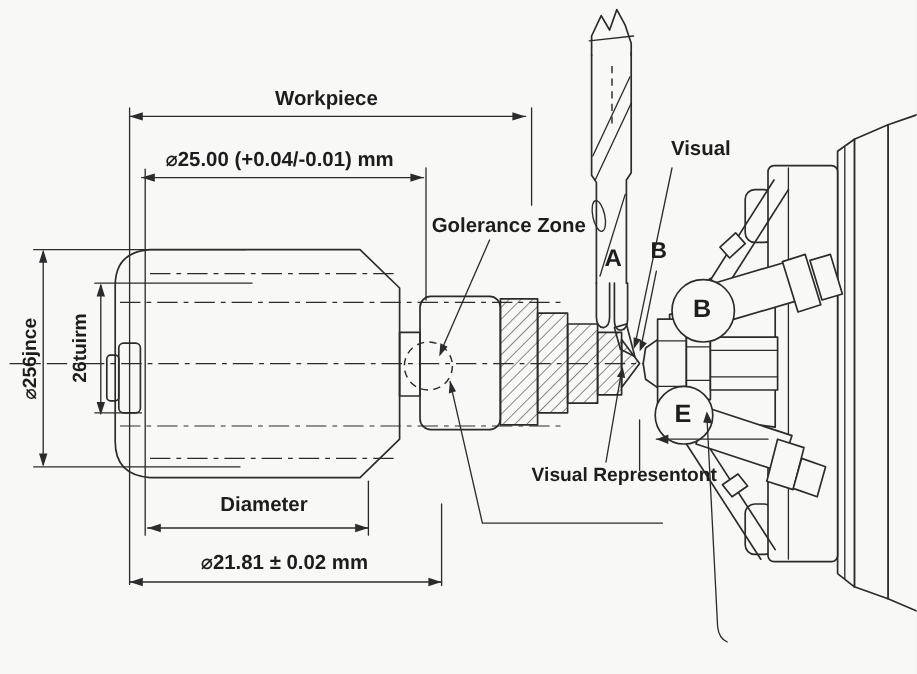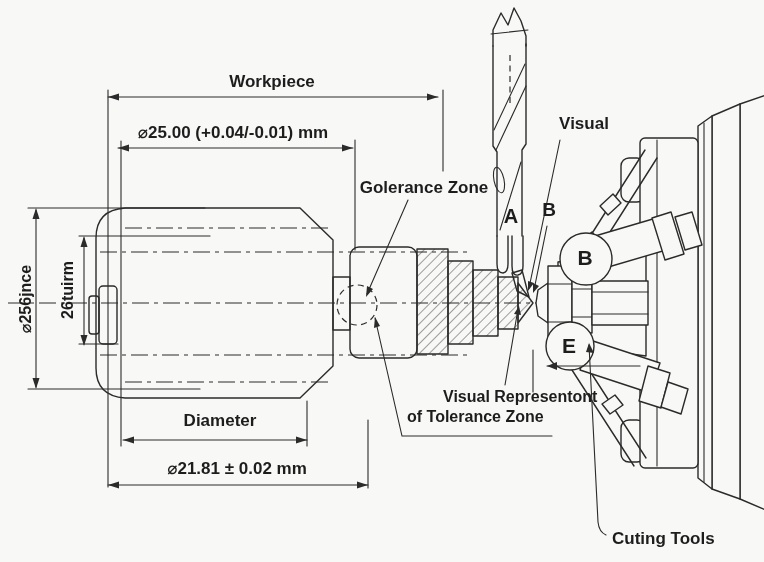--- a/index.html
+++ b/index.html
@@ -198,16 +198,14 @@
 <div class="lbl s17" style="left:584px;top:124px;">Visual</div>
 <div class="lbl s20" style="left:511px;top:216px;">A</div>
 <div class="lbl s19" style="left:549px;top:210px;">B</div>
 <div class="lbl s21" style="left:585px;top:258px;">B</div>
 <div class="lbl s21" style="left:569px;top:346px;">E</div>
 <div class="lbl s16 rot" style="left:26px;top:299px;">⌀256jnce</div>
 <div class="lbl s16 rot" style="left:68px;top:290px;">26tuirm</div>
 <div class="lbl s17" style="left:214px;top:421px;padding-left:12px;">Diameter</div>
 <div class="lbl s17" style="left:237px;top:469px;">⌀21.81 ± 0.02 mm</div>
 <div class="lbl s16 leftalign" style="left:407px;top:397px;margin-left:36px;">Visual Representont</div>
-<div class="lbl s16 leftalign" style="left:407px;top:417px;">of Tolerance Zone</div>
-<div class="lbl s17 leftalign" style="left:612px;top:539px;">Cuting Tools</div>
 
 </div>
 
 </body></html>

